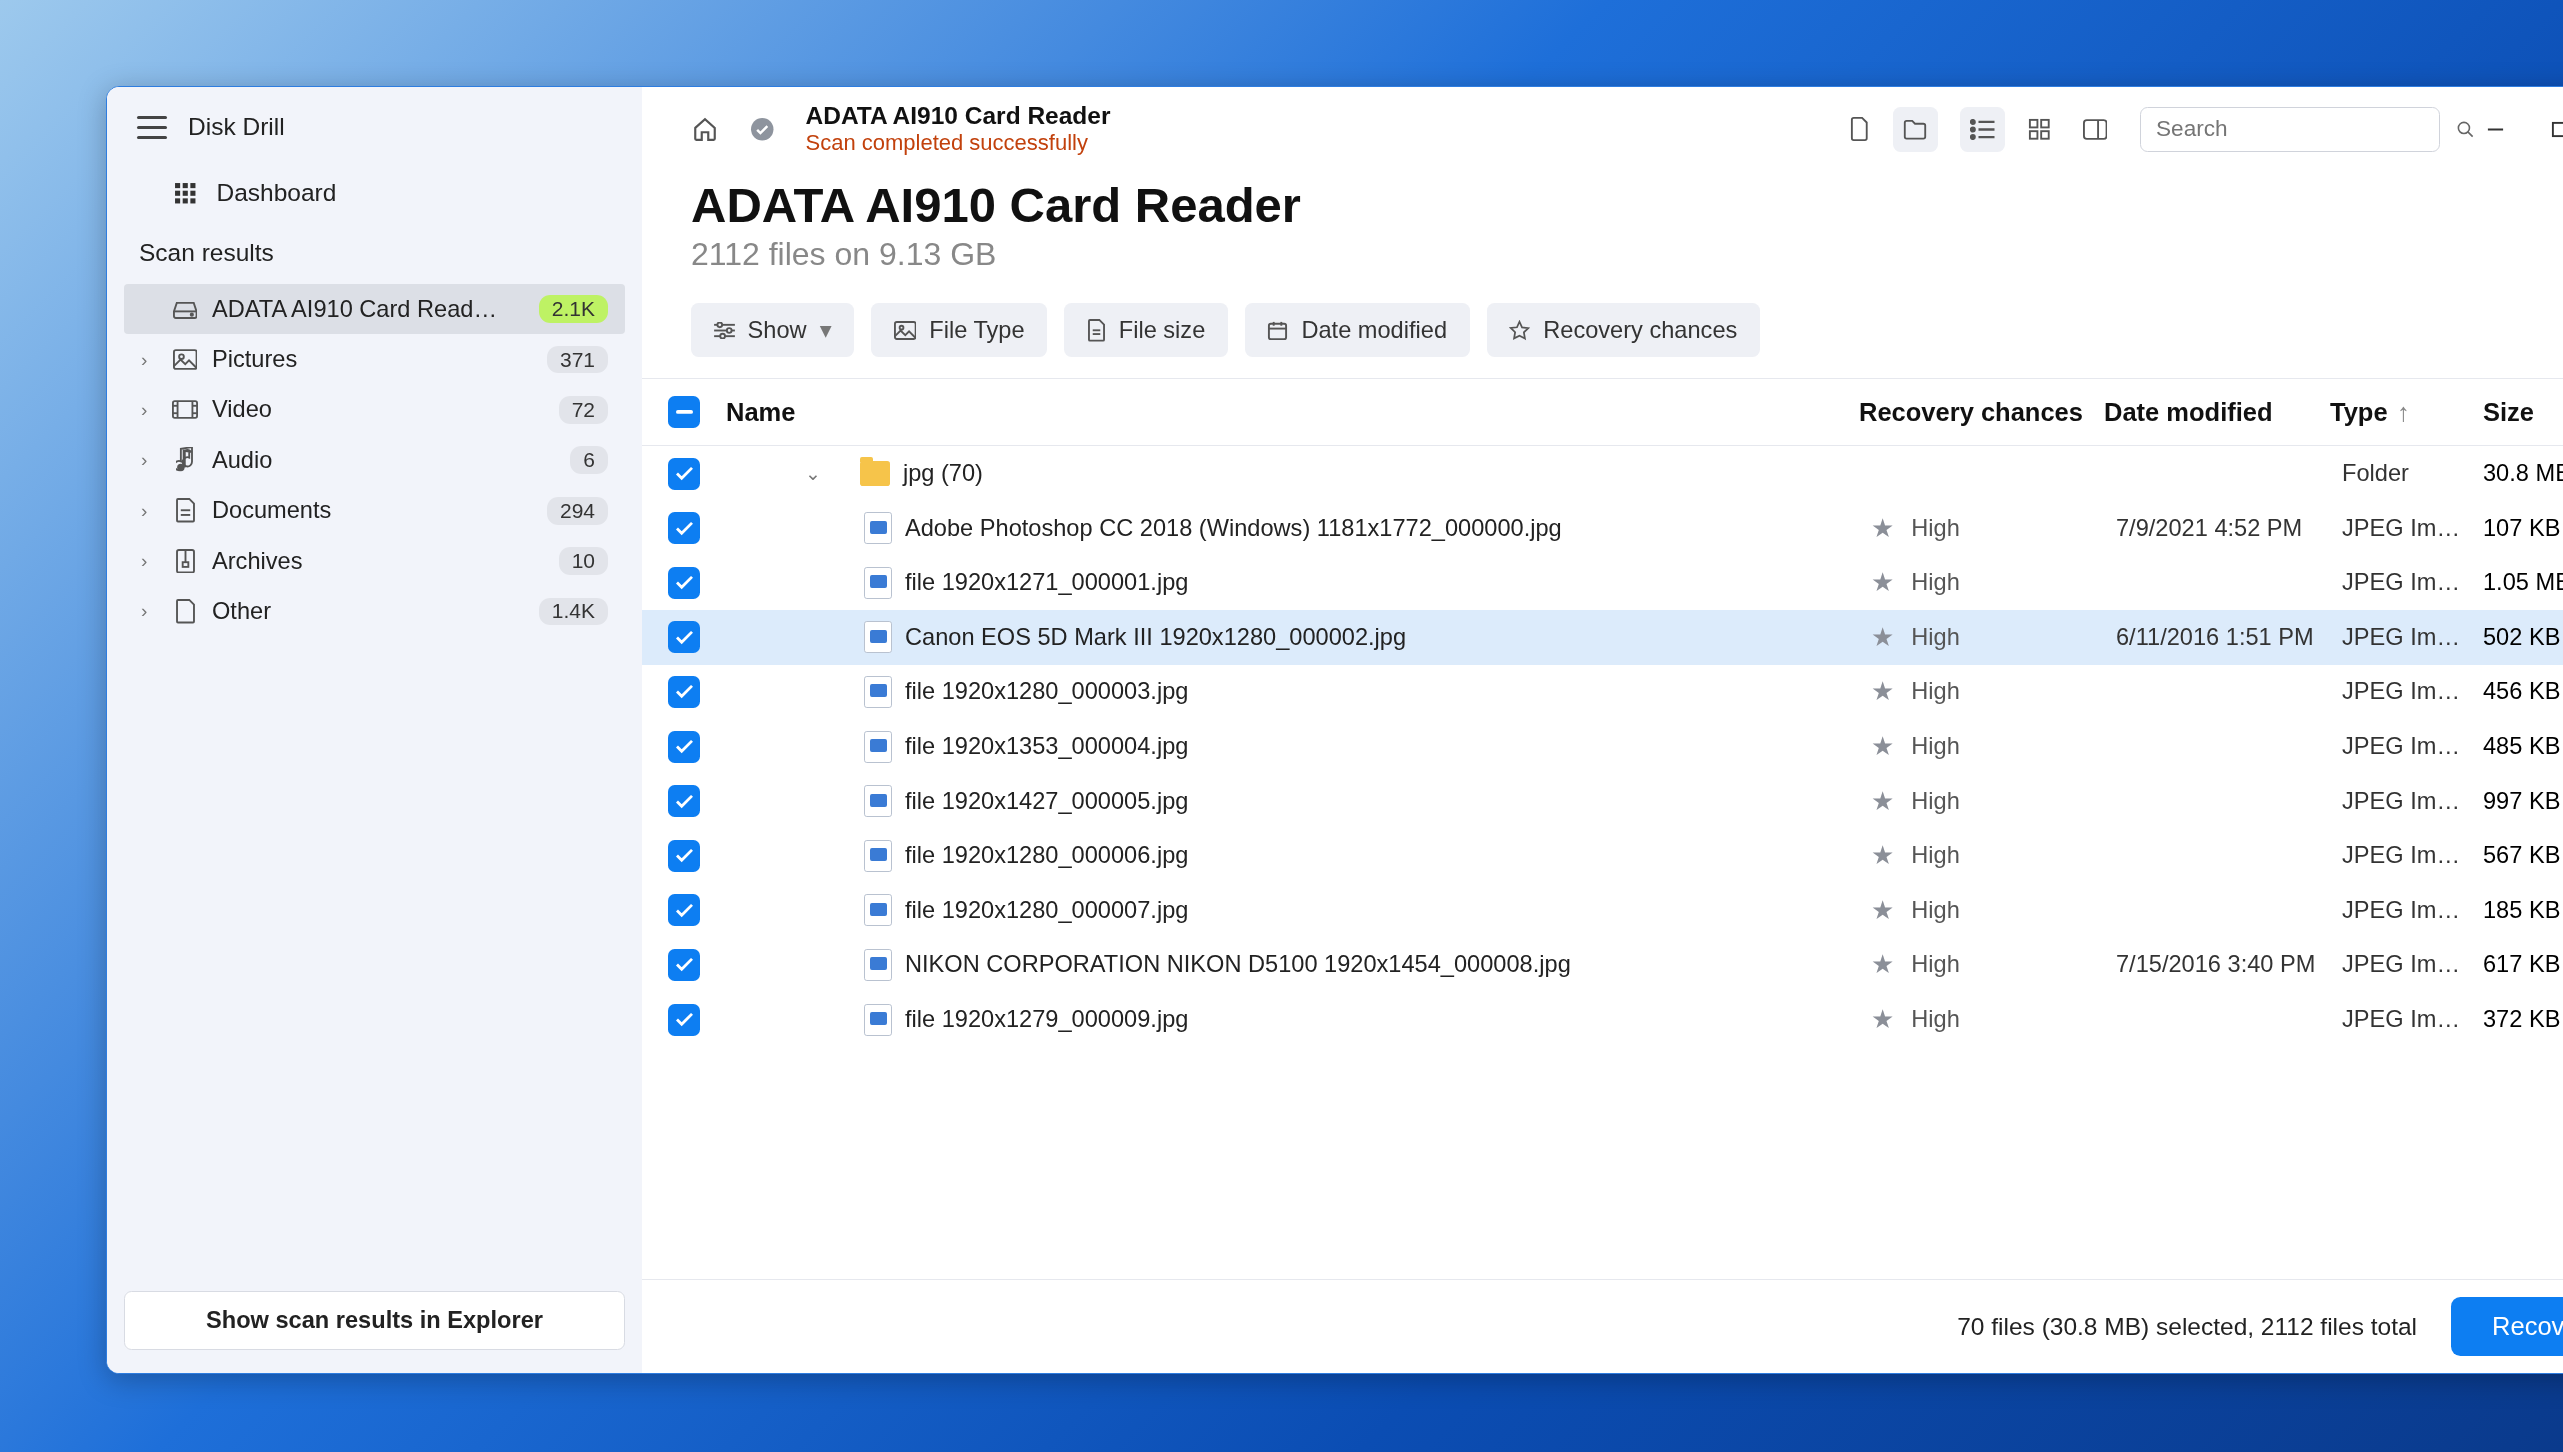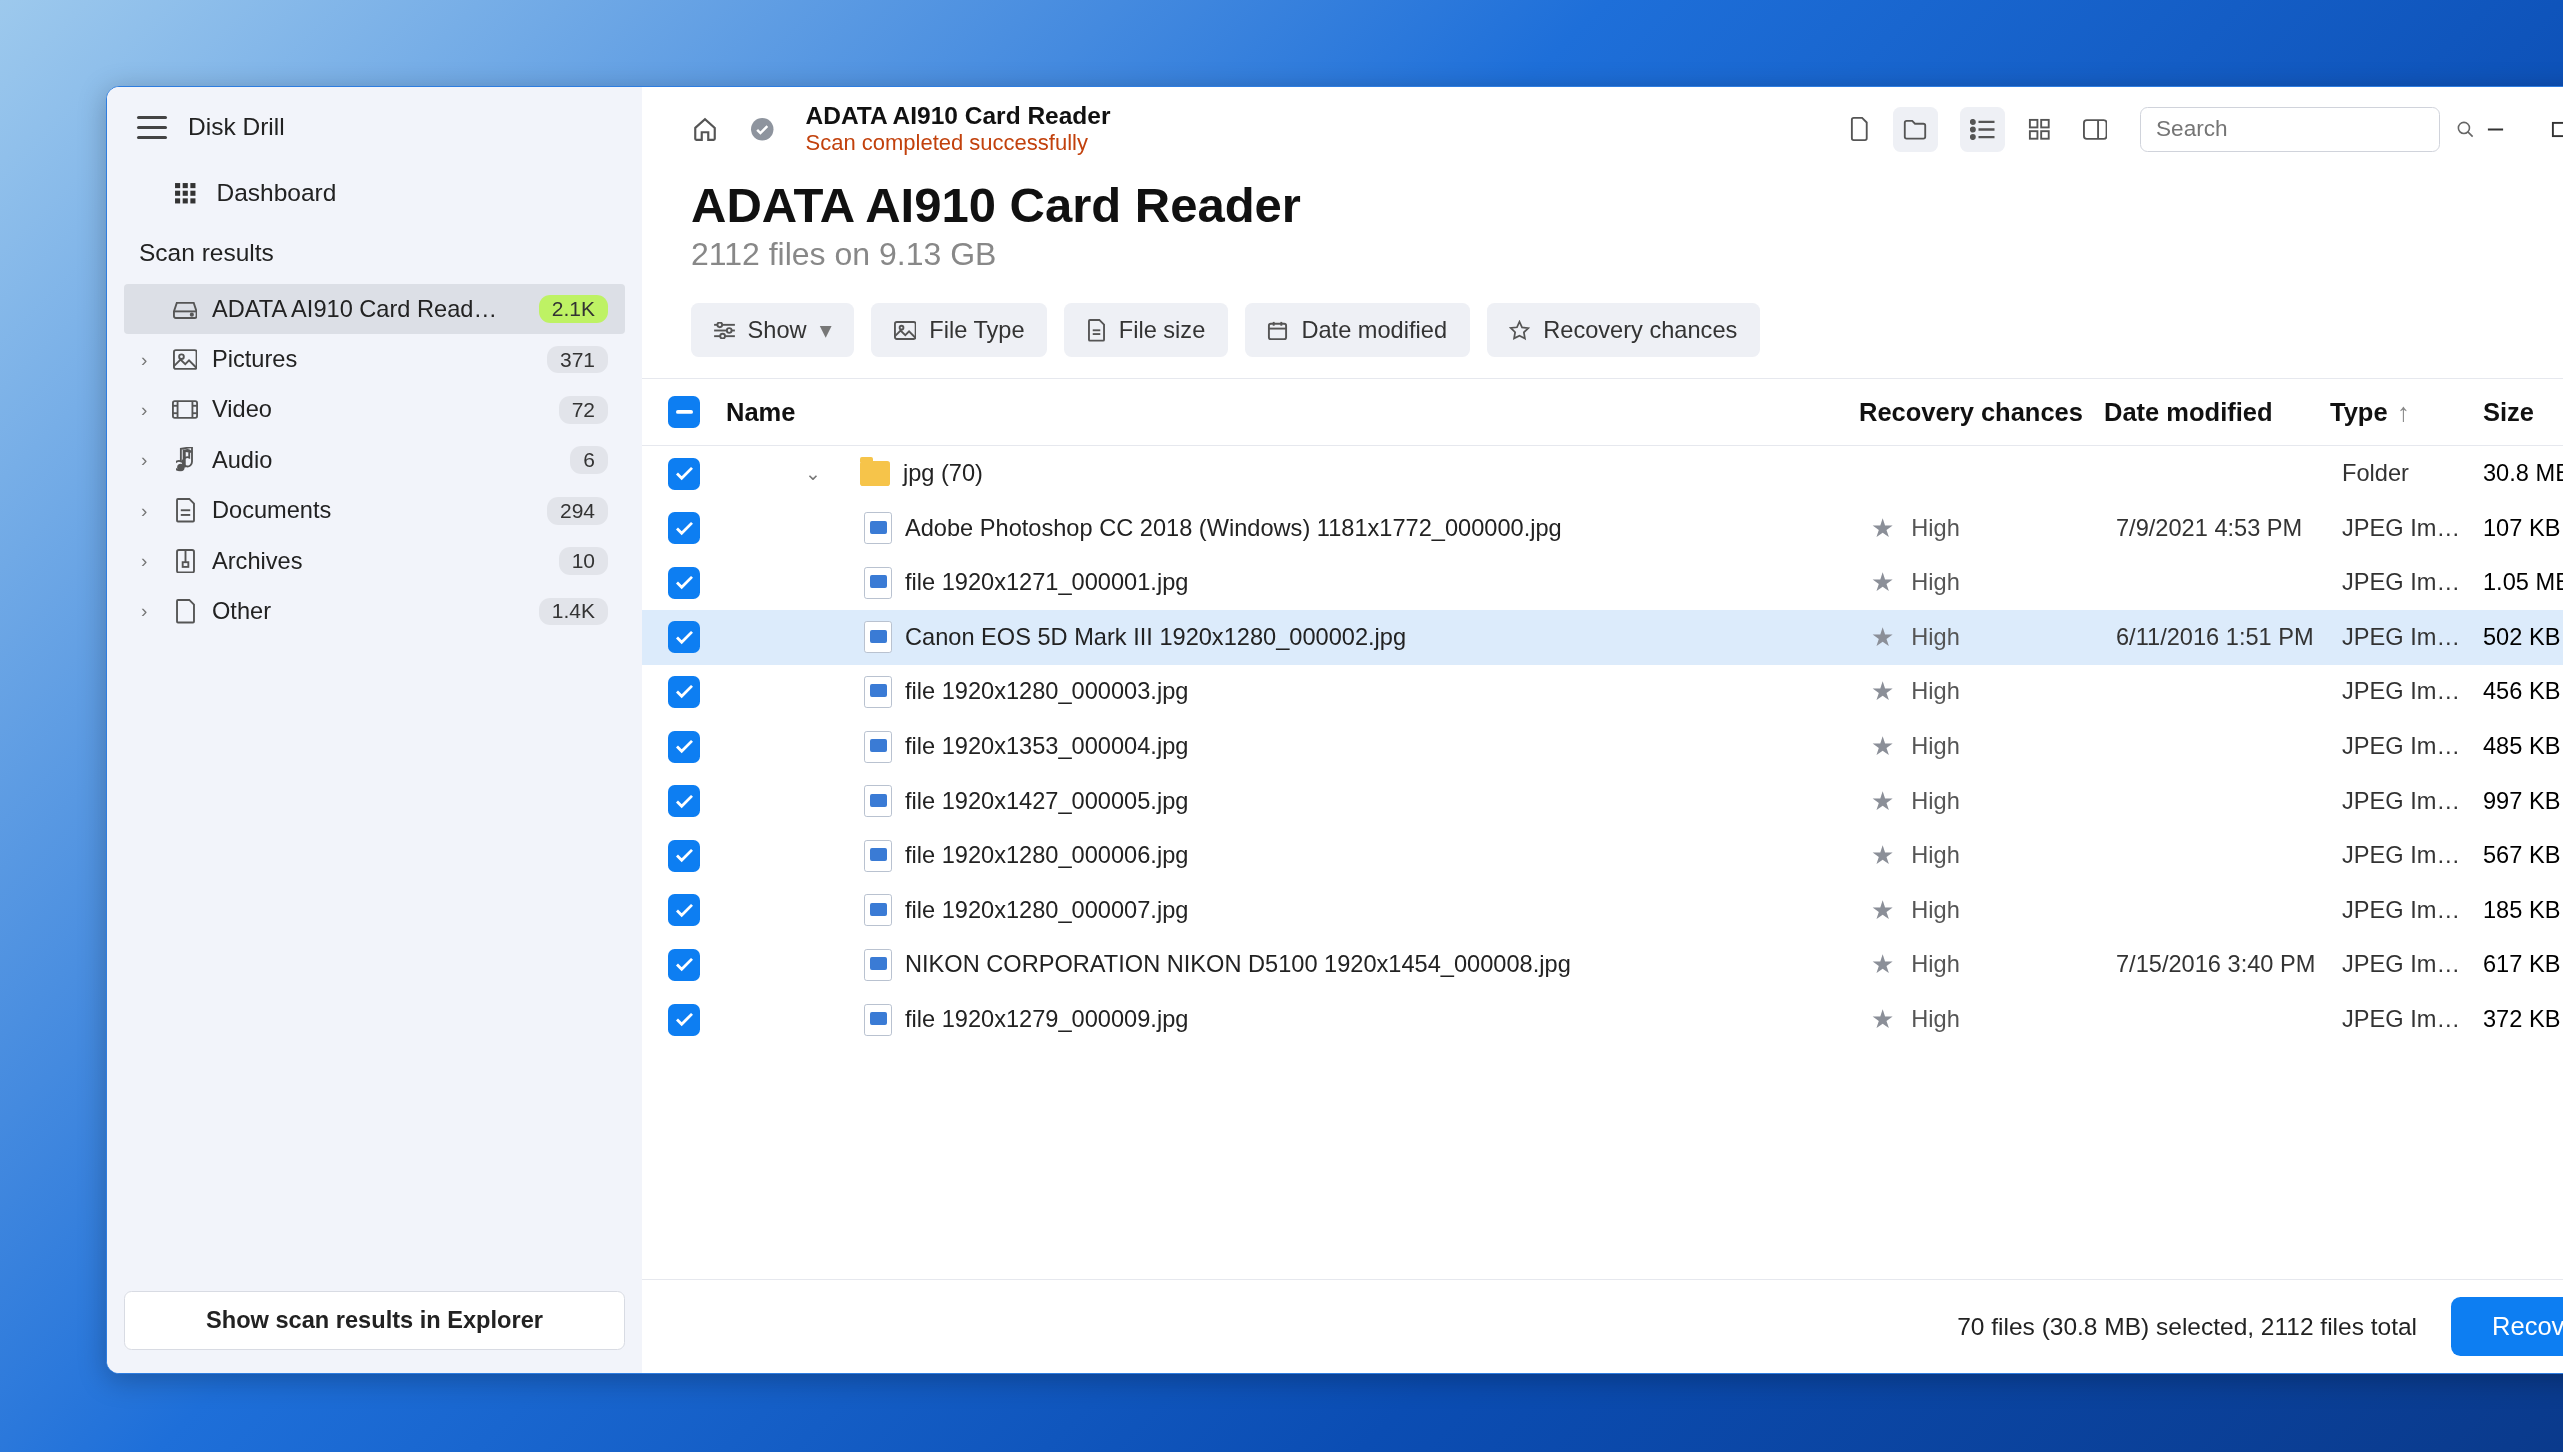--- a/index.html
+++ b/index.html
@@ -466,21 +466,21 @@
             </div>
             <div class="name-cell">
               <span class="indent-2"></span>
               <span class="file-icon"></span>
               <span>Adobe Photoshop CC 2018 (Windows) 1181x1772_000000.jpg</span>
             </div>
             <div class="rec-cell">
               <span class="star">★</span>
               <span>High</span>
             </div>
-            <div class="date-cell">7/9/2021 4:53 PM</div>
+            <div class="date-cell">7/9/2021 4:52 PM</div>
             <div class="type-cell">JPEG Im…</div>
             <div class="size-cell">107 KB</div>
           </div>
           <div class="row">
             <div class="cb">
               <svg width="19" height="15" viewBox="0 0 20 16">
                 <path d="M2 8l5 5L18 2" stroke="#fff" stroke-width="3" fill="none"></path>
               </svg>
             </div>
             <div class="name-cell">

